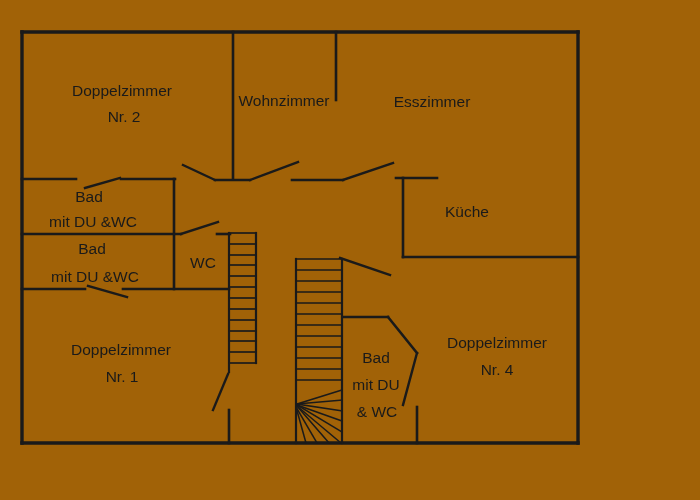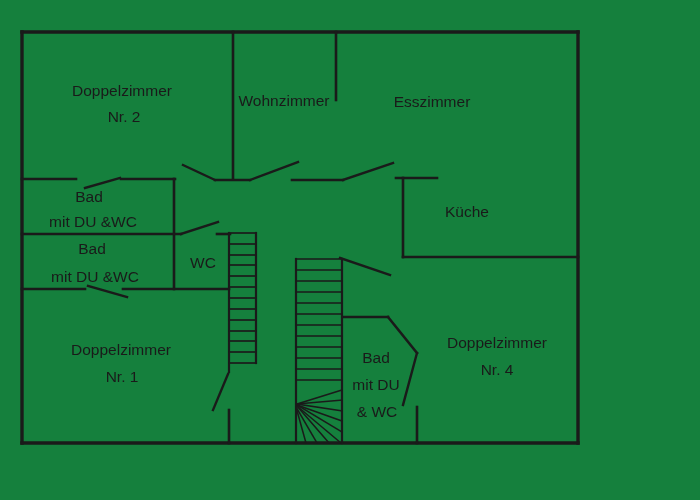--- a/index.html
+++ b/index.html
@@ -1,17 +1,17 @@
 <!DOCTYPE html>
 <html><head>
 <meta charset="utf-8">
 <style>
   html,body{margin:0;padding:0;}
   body{width:700px;height:500px;overflow:hidden;background:#fcfcfc;}
-  .stage{position:relative;width:700px;height:500px;background:#15803d;}
+  .stage{position:relative;width:700px;height:500px;background:#a16207;}
   svg{display:block;}
   svg text{
     font-family:"Liberation Sans", sans-serif;
     font-size:15.5px;
     fill:#1a1a1a;
   }
 </style>
 </head>
 <body>
 

